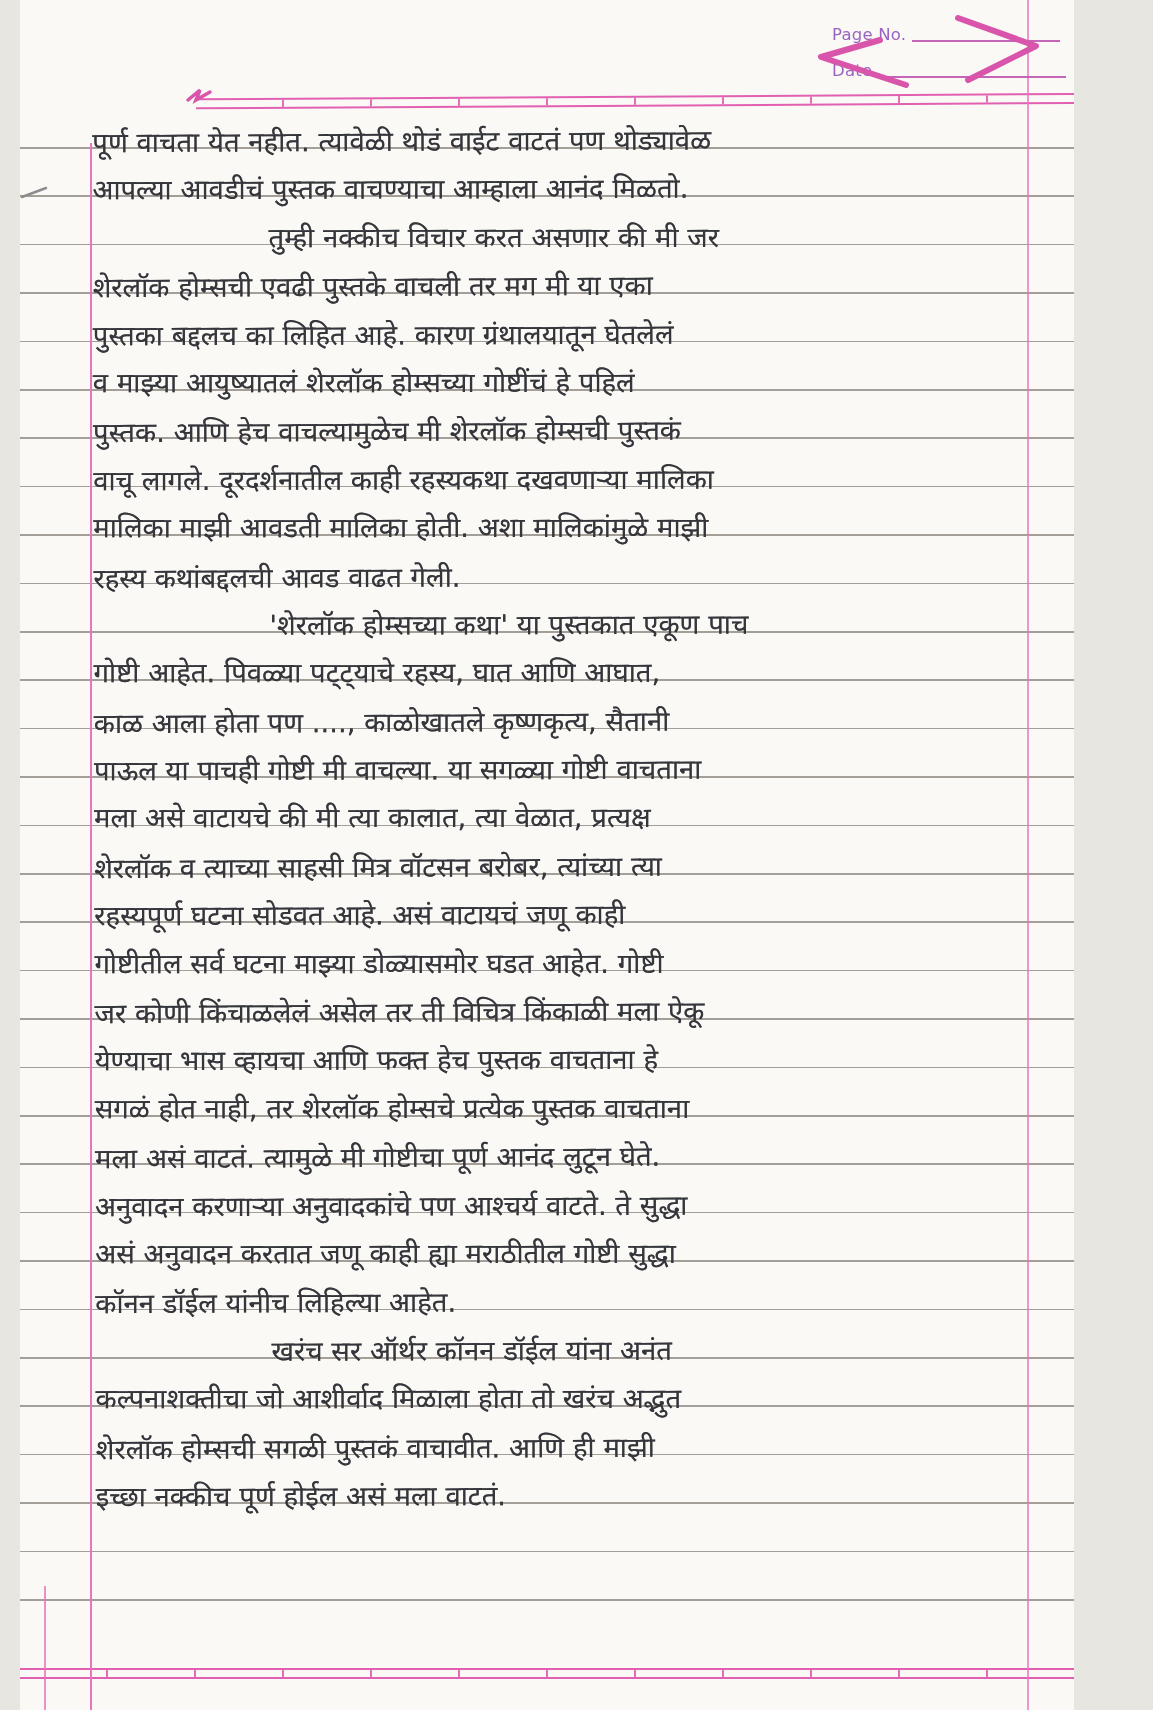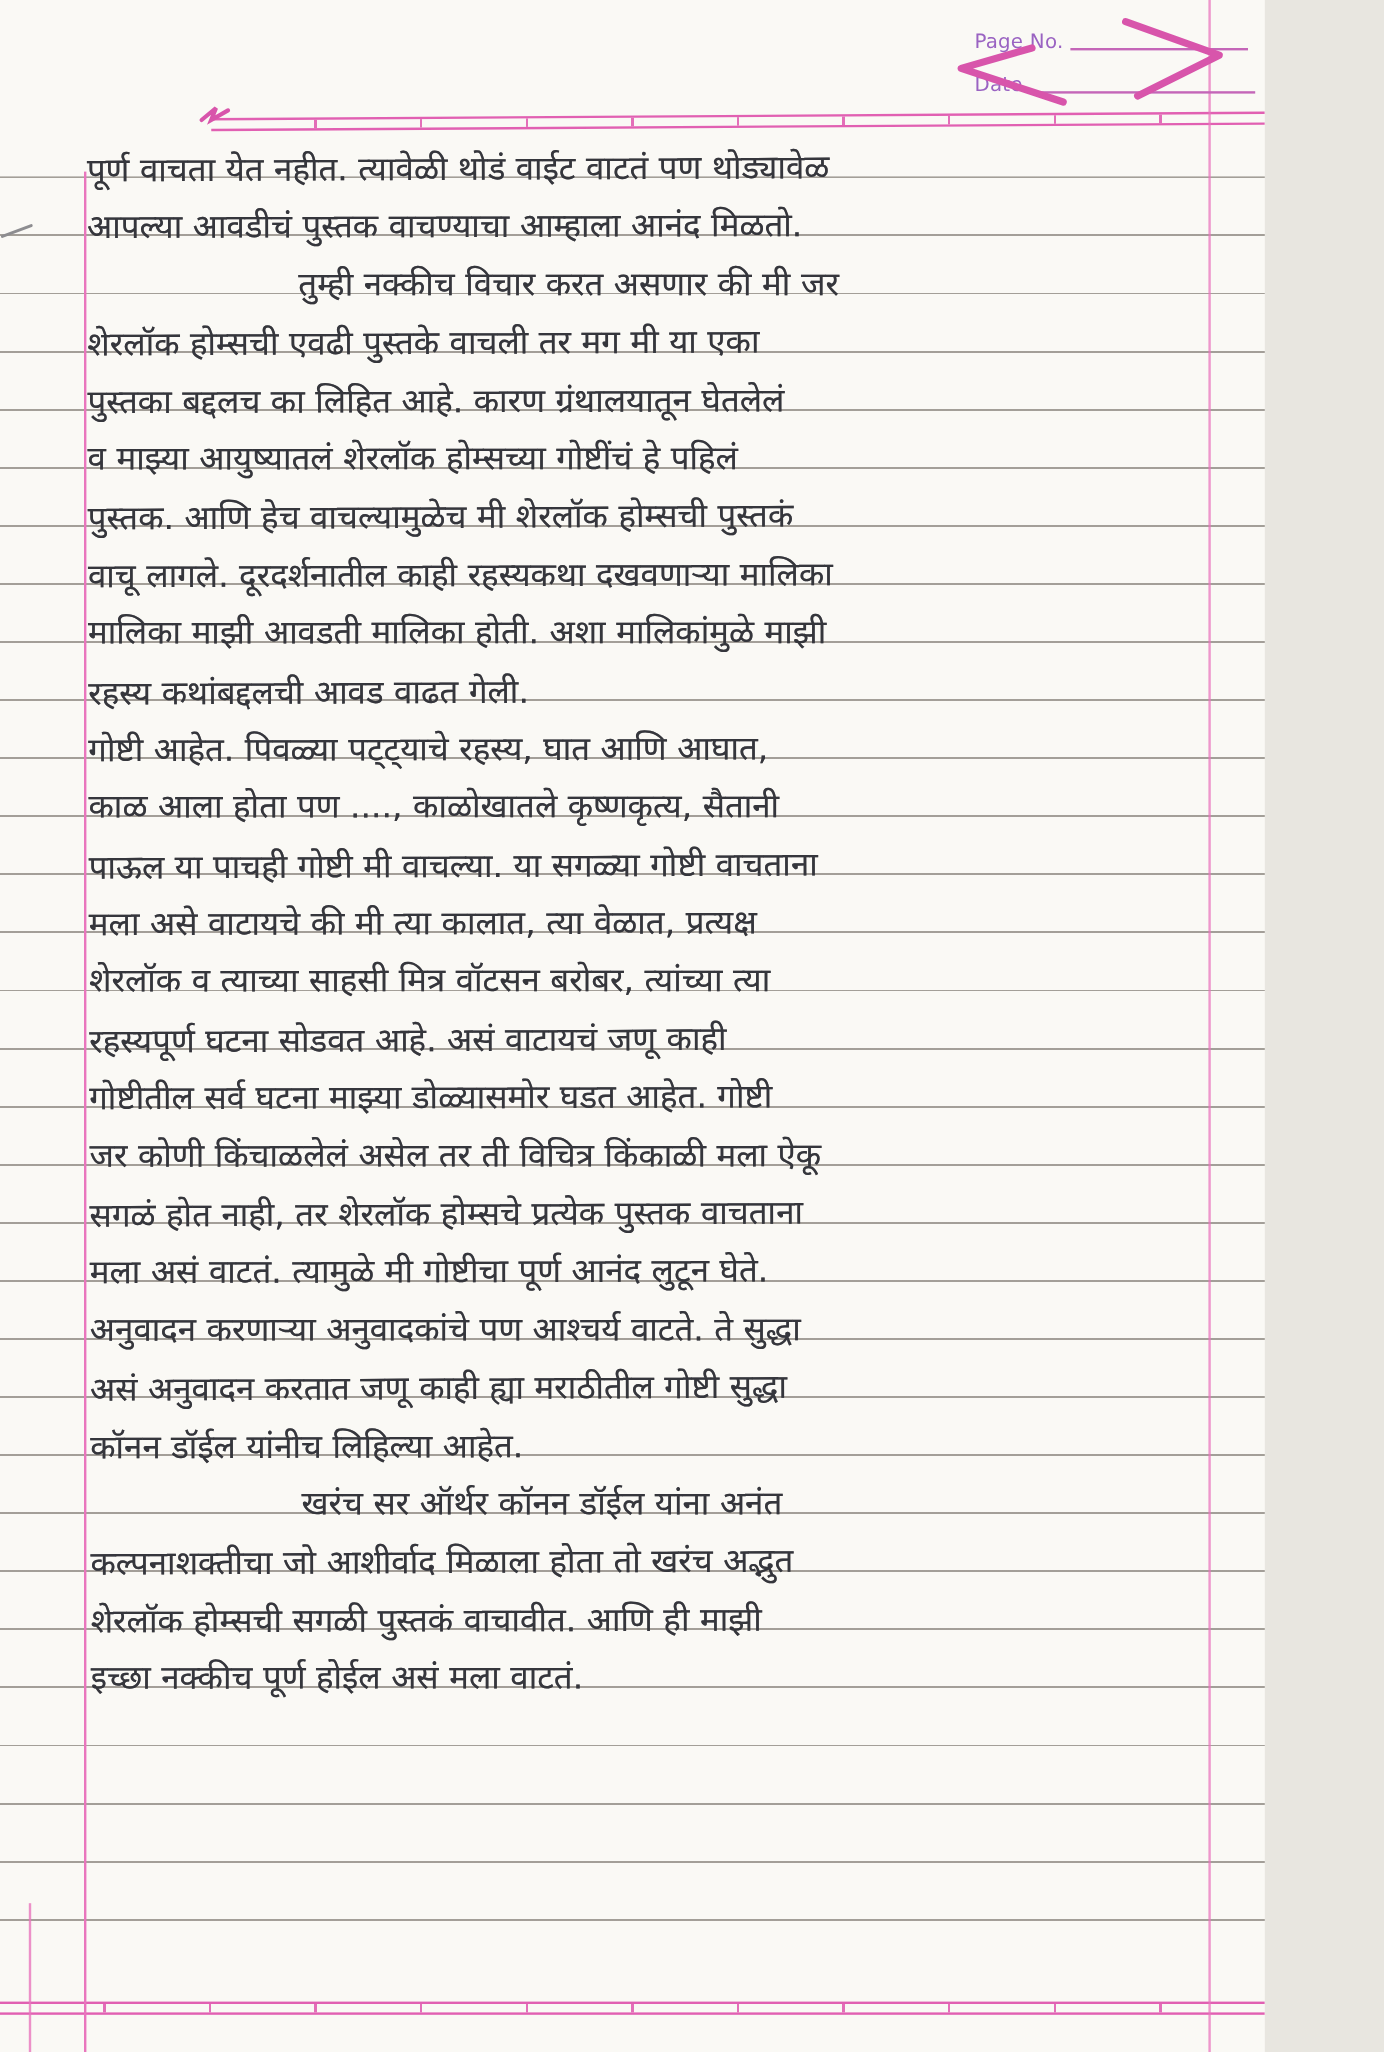--- a/index.html
+++ b/index.html
@@ -2,20 +2,21 @@
 <html><head>
 <meta charset="utf-8">
 <style>
   html,body{margin:0;padding:0;background:#e8e6e0;}
   #page{
     position:relative;
     width:1054px;height:1710px;
     background:#faf9f5;
     overflow:hidden;
     font-family:"DejaVu Sans",sans-serif;
+    margin-left:20px;
   }
   
   .ruling{
     position:absolute;left:0;top:147px;width:1153px;height:1490px;
     background:repeating-linear-gradient(180deg,
       rgba(148,143,136,.85) 0px, rgba(148,143,136,.85) 1.6px,
       transparent 1.6px, transparent 48.4px);
     pointer-events:none;
   }
   
@@ -103,28 +104,30 @@
       <div class="hw-line">पूर्ण वाचता येत नहीत. त्यावेळी थोडं वाईट वाटतं पण थोड्यावेळ</div>
       <div class="hw-line">आपल्या आवडीचं पुस्तक वाचण्याचा आम्हाला आनंद मिळतो.</div>
       <div class="hw-line indent">तुम्ही नक्कीच विचार करत असणार की मी जर</div>
       <div class="hw-line">शेरलॉक होम्सची एवढी पुस्तके वाचली तर मग मी या एका</div>
       <div class="hw-line">पुस्तका बद्दलच का लिहित आहे. कारण ग्रंथालयातून घेतलेलं</div>
       <div class="hw-line">व माझ्या आयुष्यातलं शेरलॉक होम्सच्या गोष्टींचं हे पहिलं</div>
       <div class="hw-line">पुस्तक. आणि हेच वाचल्यामुळेच मी शेरलॉक होम्सची पुस्तकं</div>
       <div class="hw-line">वाचू लागले. दूरदर्शनातील काही रहस्यकथा दखवणाऱ्या मालिका</div>
       <div class="hw-line">मालिका माझी आवडती मालिका होती. अशा मालिकांमुळे माझी</div>
       <div class="hw-line">रहस्य कथांबद्दलची आवड वाढत गेली.</div>
+      <div class="hw-line indent">'शेरलॉक होम्सच्या कथा' या पुस्तकात एकूण पाच</div>
       <div class="hw-line">गोष्टी आहेत. पिवळ्या पट्ट्याचे रहस्य, घात आणि आघात,</div>
       <div class="hw-line">काळ आला होता पण ...., काळोखातले कृष्णकृत्य, सैतानी</div>
       <div class="hw-line">पाऊल या पाचही गोष्टी मी वाचल्या. या सगळ्या गोष्टी वाचताना</div>
       <div class="hw-line">मला असे वाटायचे की मी त्या कालात, त्या वेळात, प्रत्यक्ष</div>
       <div class="hw-line">शेरलॉक व त्याच्या साहसी मित्र वॉटसन बरोबर, त्यांच्या त्या</div>
       <div class="hw-line">रहस्यपूर्ण घटना सोडवत आहे. असं वाटायचं जणू काही</div>
       <div class="hw-line">गोष्टीतील सर्व घटना माझ्या डोळ्यासमोर घडत आहेत. गोष्टी</div>
       <div class="hw-line">जर कोणी किंचाळलेलं असेल तर ती विचित्र किंकाळी मला ऐकू</div>
+      <div class="hw-line">येण्याचा भास व्हायचा आणि फक्त हेच पुस्तक वाचताना हे</div>
       <div class="hw-line">सगळं होत नाही, तर शेरलॉक होम्सचे प्रत्येक पुस्तक वाचताना</div>
       <div class="hw-line">मला असं वाटतं. त्यामुळे मी गोष्टीचा पूर्ण आनंद लुटून घेते.</div>
       <div class="hw-line">अनुवादन करणाऱ्या अनुवादकांचे पण आश्चर्य वाटते. ते सुद्धा</div>
       <div class="hw-line">असं अनुवादन करतात जणू काही ह्या मराठीतील गोष्टी सुद्धा</div>
       <div class="hw-line">कॉनन डॉईल यांनीच लिहिल्या आहेत.</div>
       <div class="hw-line indent">खरंच सर ऑर्थर कॉनन डॉईल यांना अनंत</div>
       <div class="hw-line">कल्पनाशक्तीचा जो आशीर्वाद मिळाला होता तो खरंच अद्भुत</div>
       <div class="hw-line">शेरलॉक होम्सची सगळी पुस्तकं वाचावीत. आणि ही माझी</div>
       <div class="hw-line">इच्छा नक्कीच पूर्ण होईल असं मला वाटतं.</div>
     </div>

